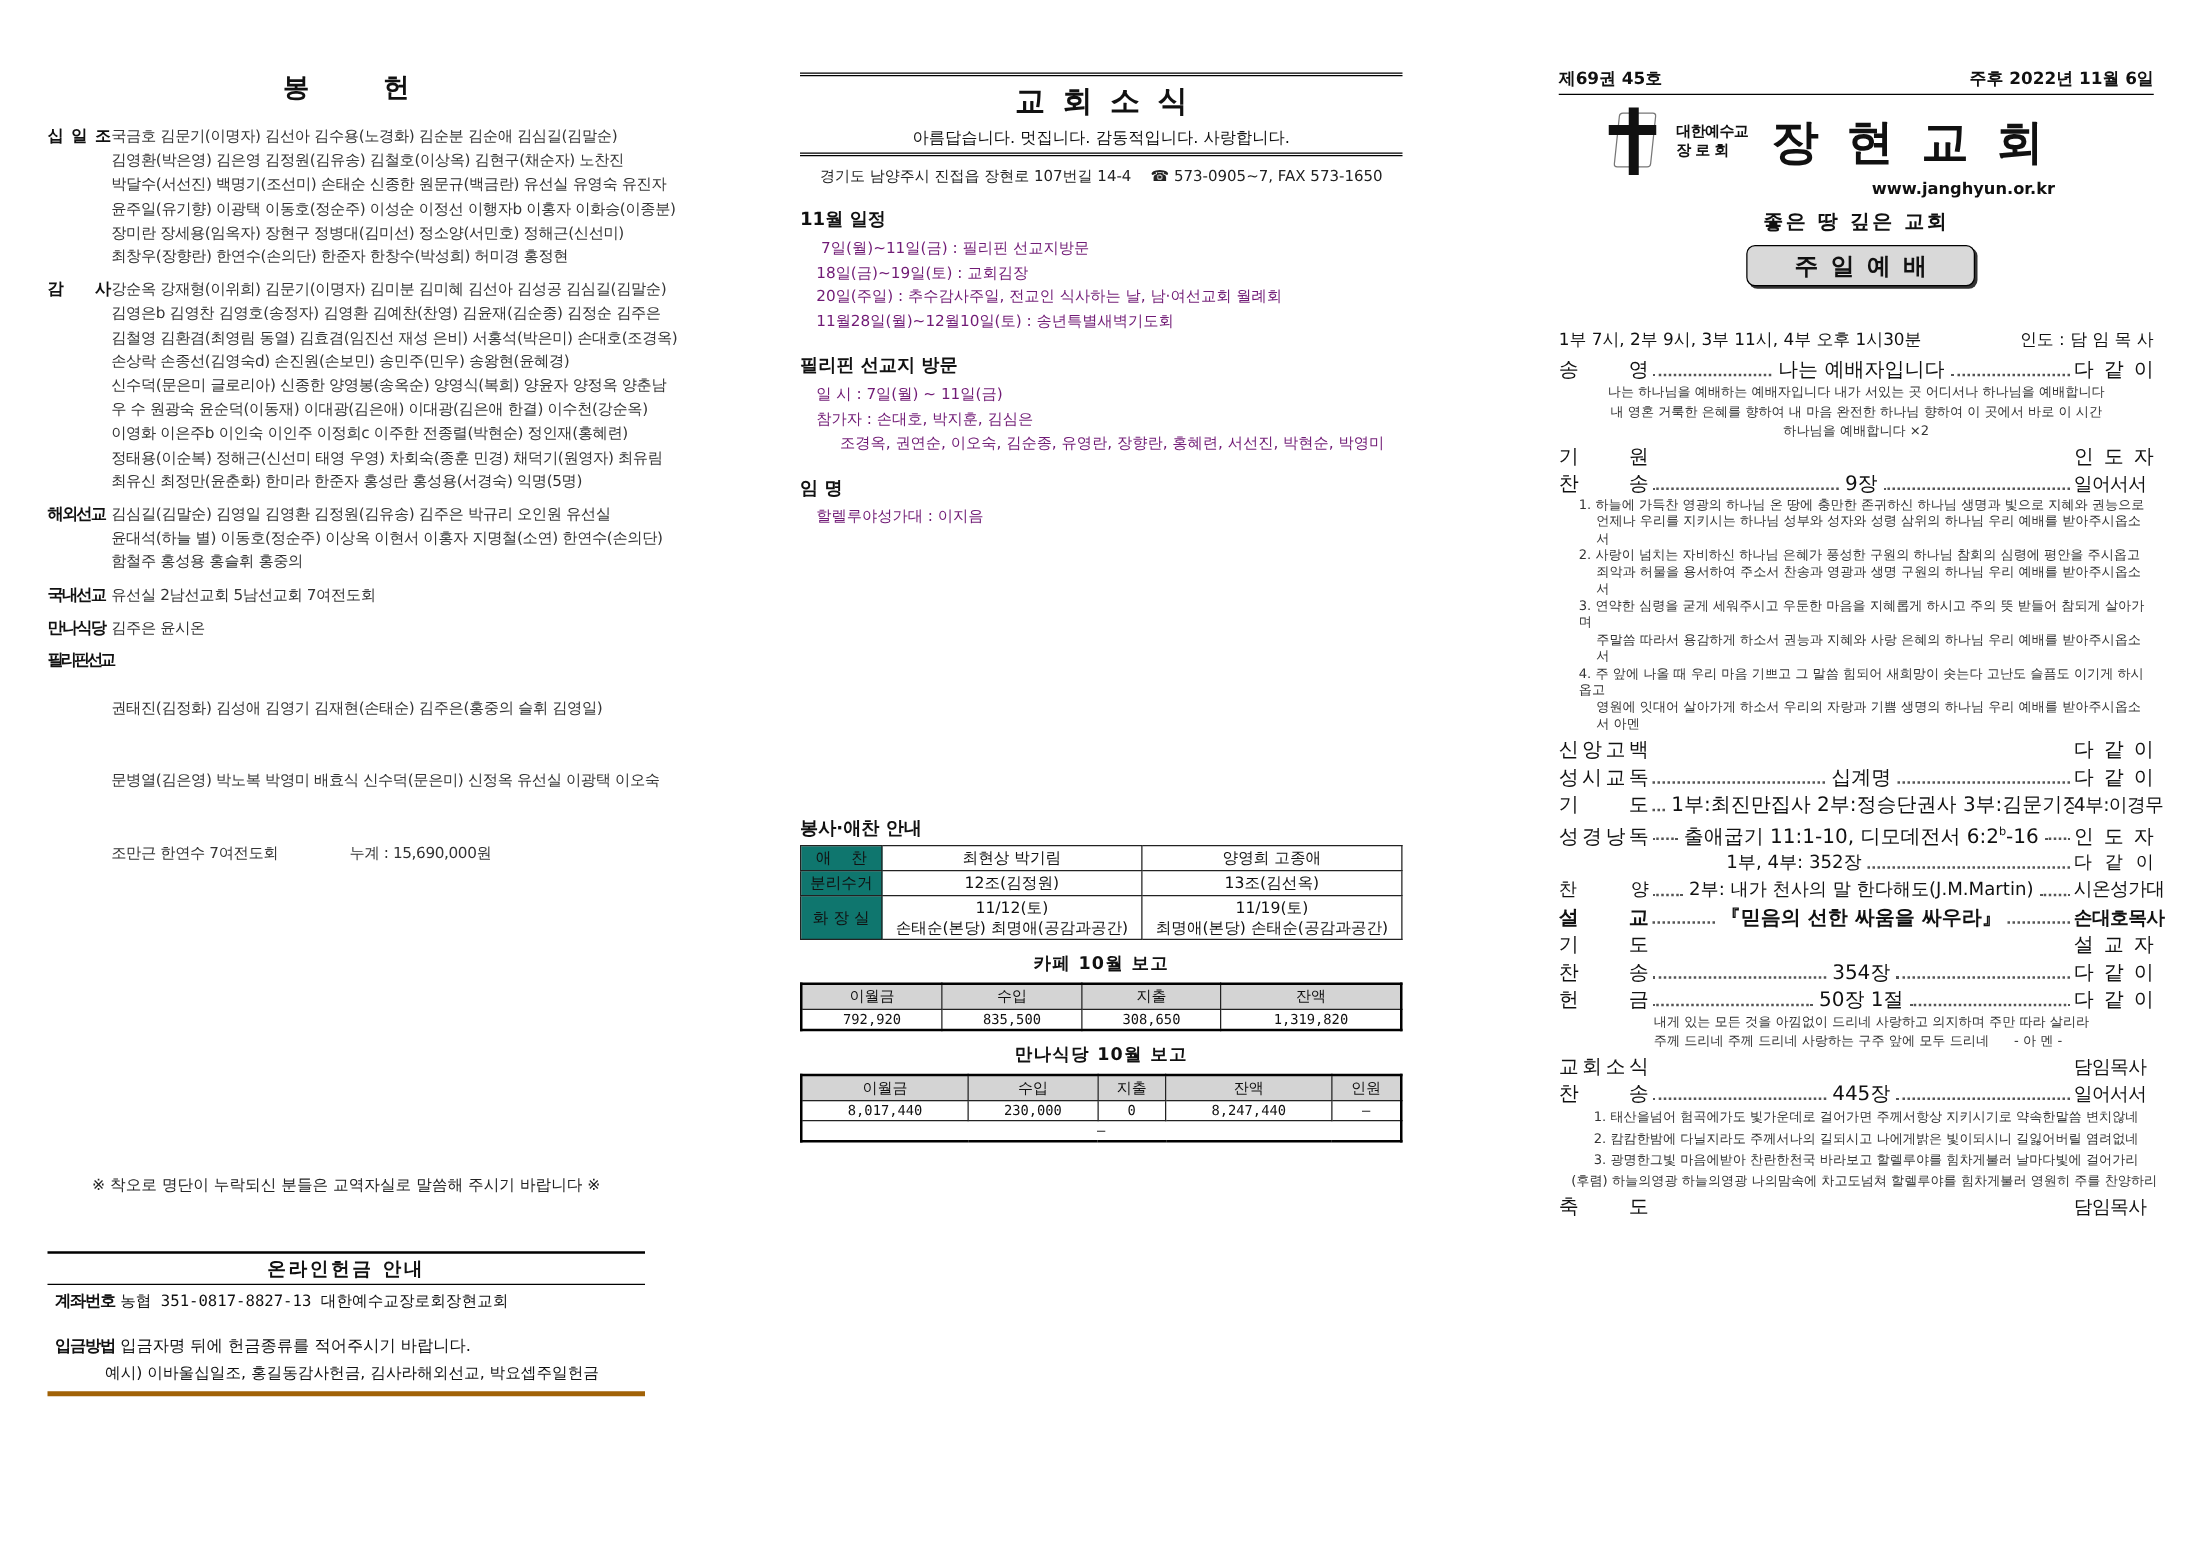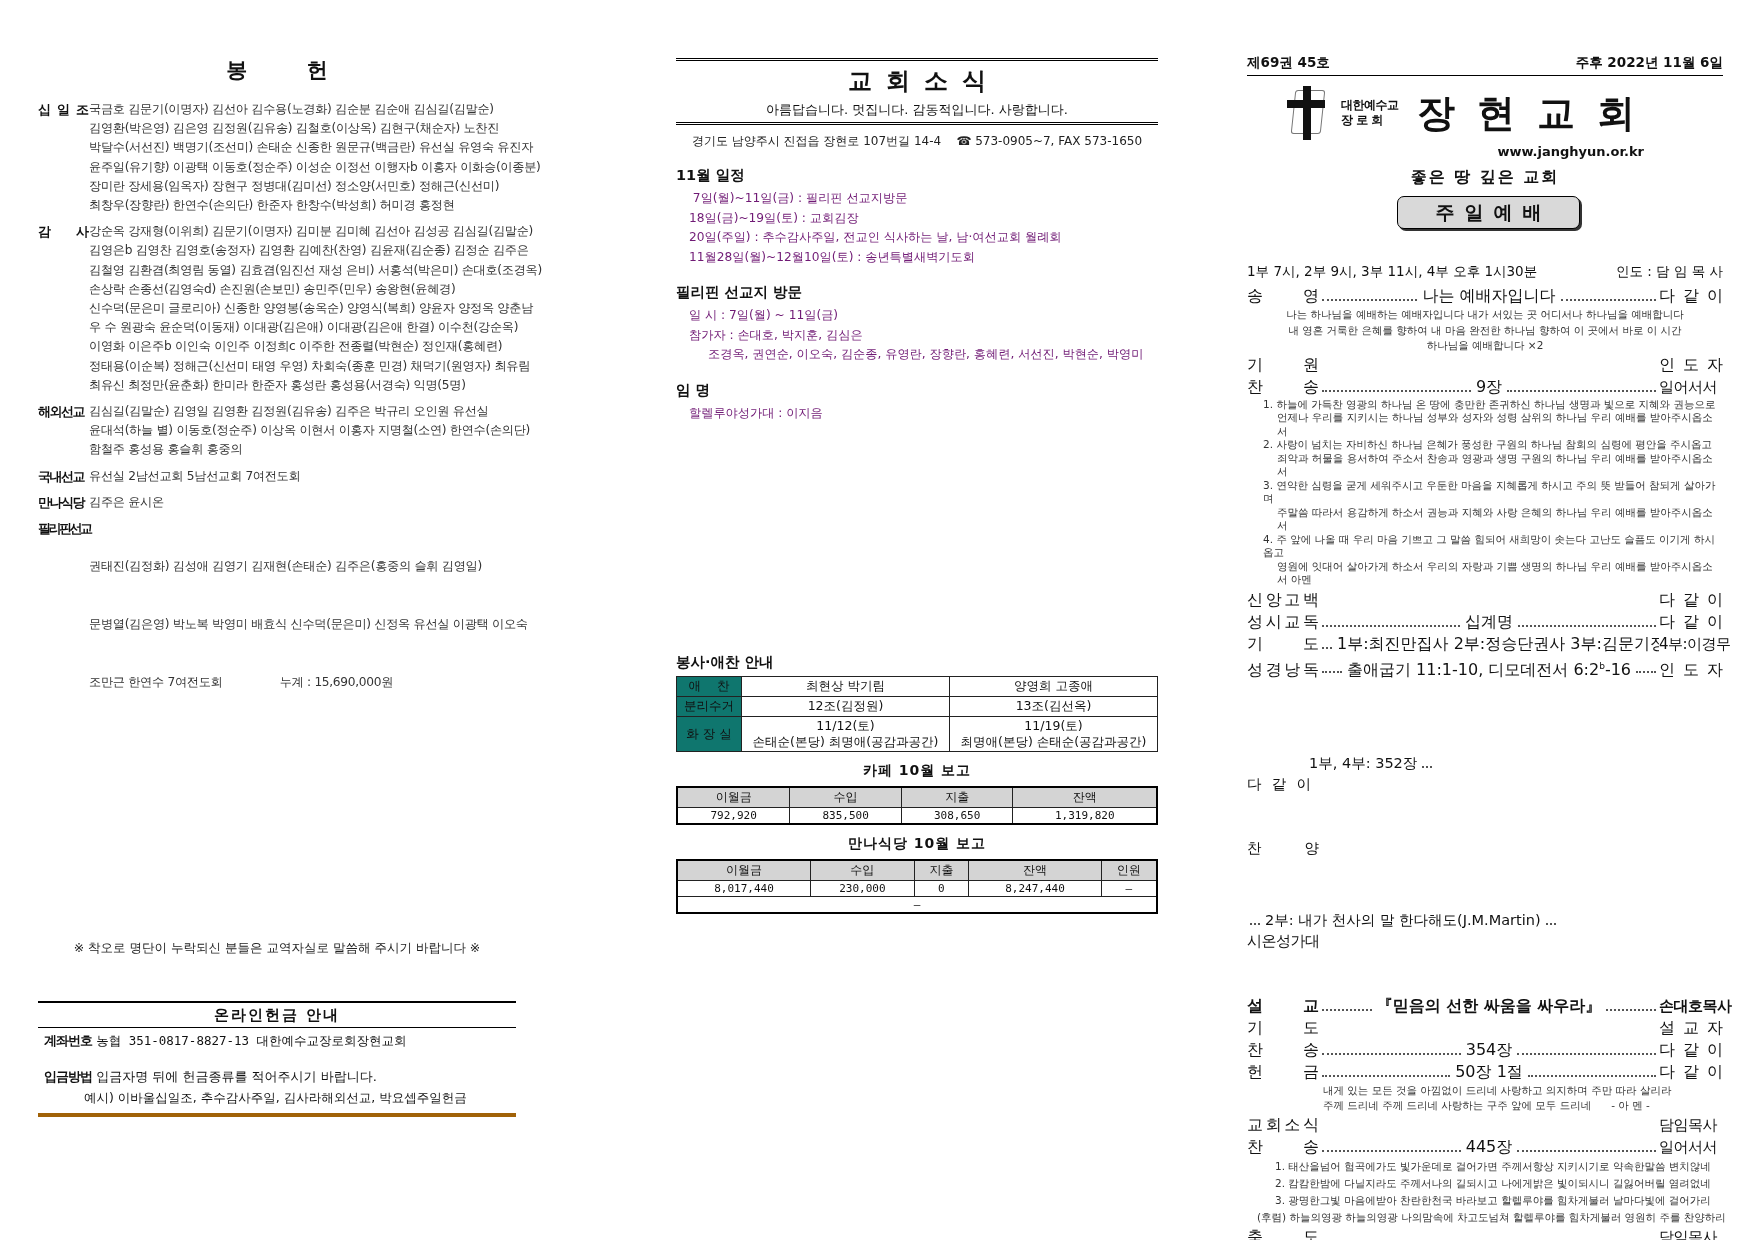--- a/index.html
+++ b/index.html
@@ -1,20 +1,20 @@
 <!DOCTYPE html>
 <html><head>
 <meta charset="utf-8">
 <style>
   * { box-sizing: border-box; margin: 0; padding: 0; }
   html, body { width: 1754px; height: 1240px; background: #ffffff; overflow: hidden; }
   body { font-family: "DejaVu Sans", "Liberation Sans", sans-serif; color: #111; position: relative; }
   .col { position: absolute; top: 0; }
   #col-left { left: 38px; width: 478px; }
-  #col-mid { left: 676px; width: 482px; }
+  #col-mid { left: 640px; width: 482px; }
   #col-right { left: 1247px; width: 480px; }
 
   
   .offer-title { text-align: center; font-size: 21px; font-weight: bold; letter-spacing: 26px; margin-top: 56px; margin-bottom: 16px; padding-left: 26px; }
   .offer-group { display: flex; margin-bottom: 7px; }
   .offer-label { width: 51px; flex: 0 0 51px; font-size: 13px; font-weight: bold; line-height: 19.2px; white-space: nowrap; display: flex; justify-content: space-between; }
   .offer-label.tight { justify-content: flex-start; letter-spacing: -1.5px; }
   .offer-lines { flex: 1; font-size: 12.2px; line-height: 19.2px; color: #333; white-space: nowrap; letter-spacing: -0.3px; }
   .offer-line { display: block; }
   .notice { text-align: center; font-size: 12.5px; margin-top: 210px; color: #222; }
@@ -64,21 +64,21 @@
   .dots { flex: 1; border-bottom: 2px dotted #555; margin: 0 3px; height: 0; align-self: center; position: relative; top: 4px; min-width: 10px; }
   .ord-mid { padding: 0 2px; }
   .ord-who { width: 64px; flex: 0 0 64px; display: flex; justify-content: space-between; }
   .ord-who.nosp { justify-content: flex-start; letter-spacing: -0.5px; font-size: 15px; }
   .ord.bold { font-weight: bold; }
   .lyric-c { text-align: center; font-size: 10.5px; line-height: 15.5px; color: #333; width: 476px; }
   .lyric-l { font-size: 10.5px; line-height: 13.5px; color: #333; padding-left: 16px; width: 476px; }
   .lyric-l .cont { padding-left: 14px; display: block; }
   .lyric-445 { font-size: 10.5px; line-height: 17px; color: #333; padding-left: 28px; }
   .lyric-445.chorus { padding-left: 10px; }
-  .anthem { font-size: 14.5px; line-height: 21px; flex-direction: column; }
+  .anthem { font-size: 14.5px; line-height: 21px; }
   sup { font-size: 9px; }
 </style>
 </head>
 <body>
 
 <div id="col-left" class="col">
   <div class="offer-title">봉 헌</div>
 
   <div id="offer-groups">
     <div class="offer-group">
@@ -148,21 +148,21 @@
   <div class="online">
     <div class="online-title">온라인헌금 안내</div>
     <div class="online-row">
       <b>계좌번호</b>
       <span class="mono">농협 351-0817-8827-13 대한예수교장로회장현교회</span>
     </div>
     <div class="online-row" style="margin-top:10px;">
       <b>입금방법</b>
       <span>입금자명 뒤에 헌금종류를 적어주시기 바랍니다.</span>
     </div>
-    <div class="online-example">예시) 이바울십일조, 추수감사주일, 김사라해외선교, 박요셉주일헌금</div>
+    <div class="online-example">예시) 이바울십일조, 홍길동감사헌금, 김사라해외선교, 박요셉주일헌금</div>
   </div>
 </div>
 
 <div id="col-mid" class="col">
   <div class="news-head">
     <div class="news-title">교회소식</div>
     <div class="news-slogan">아름답습니다. 멋집니다. 감동적입니다. 사랑합니다.</div>
   </div>
   <div class="news-address" style="white-space:pre;">경기도 남양주시 진접읍 장현로 107번길 14-4    ☎ 573-0905~7, FAX 573-1650</div>
 

